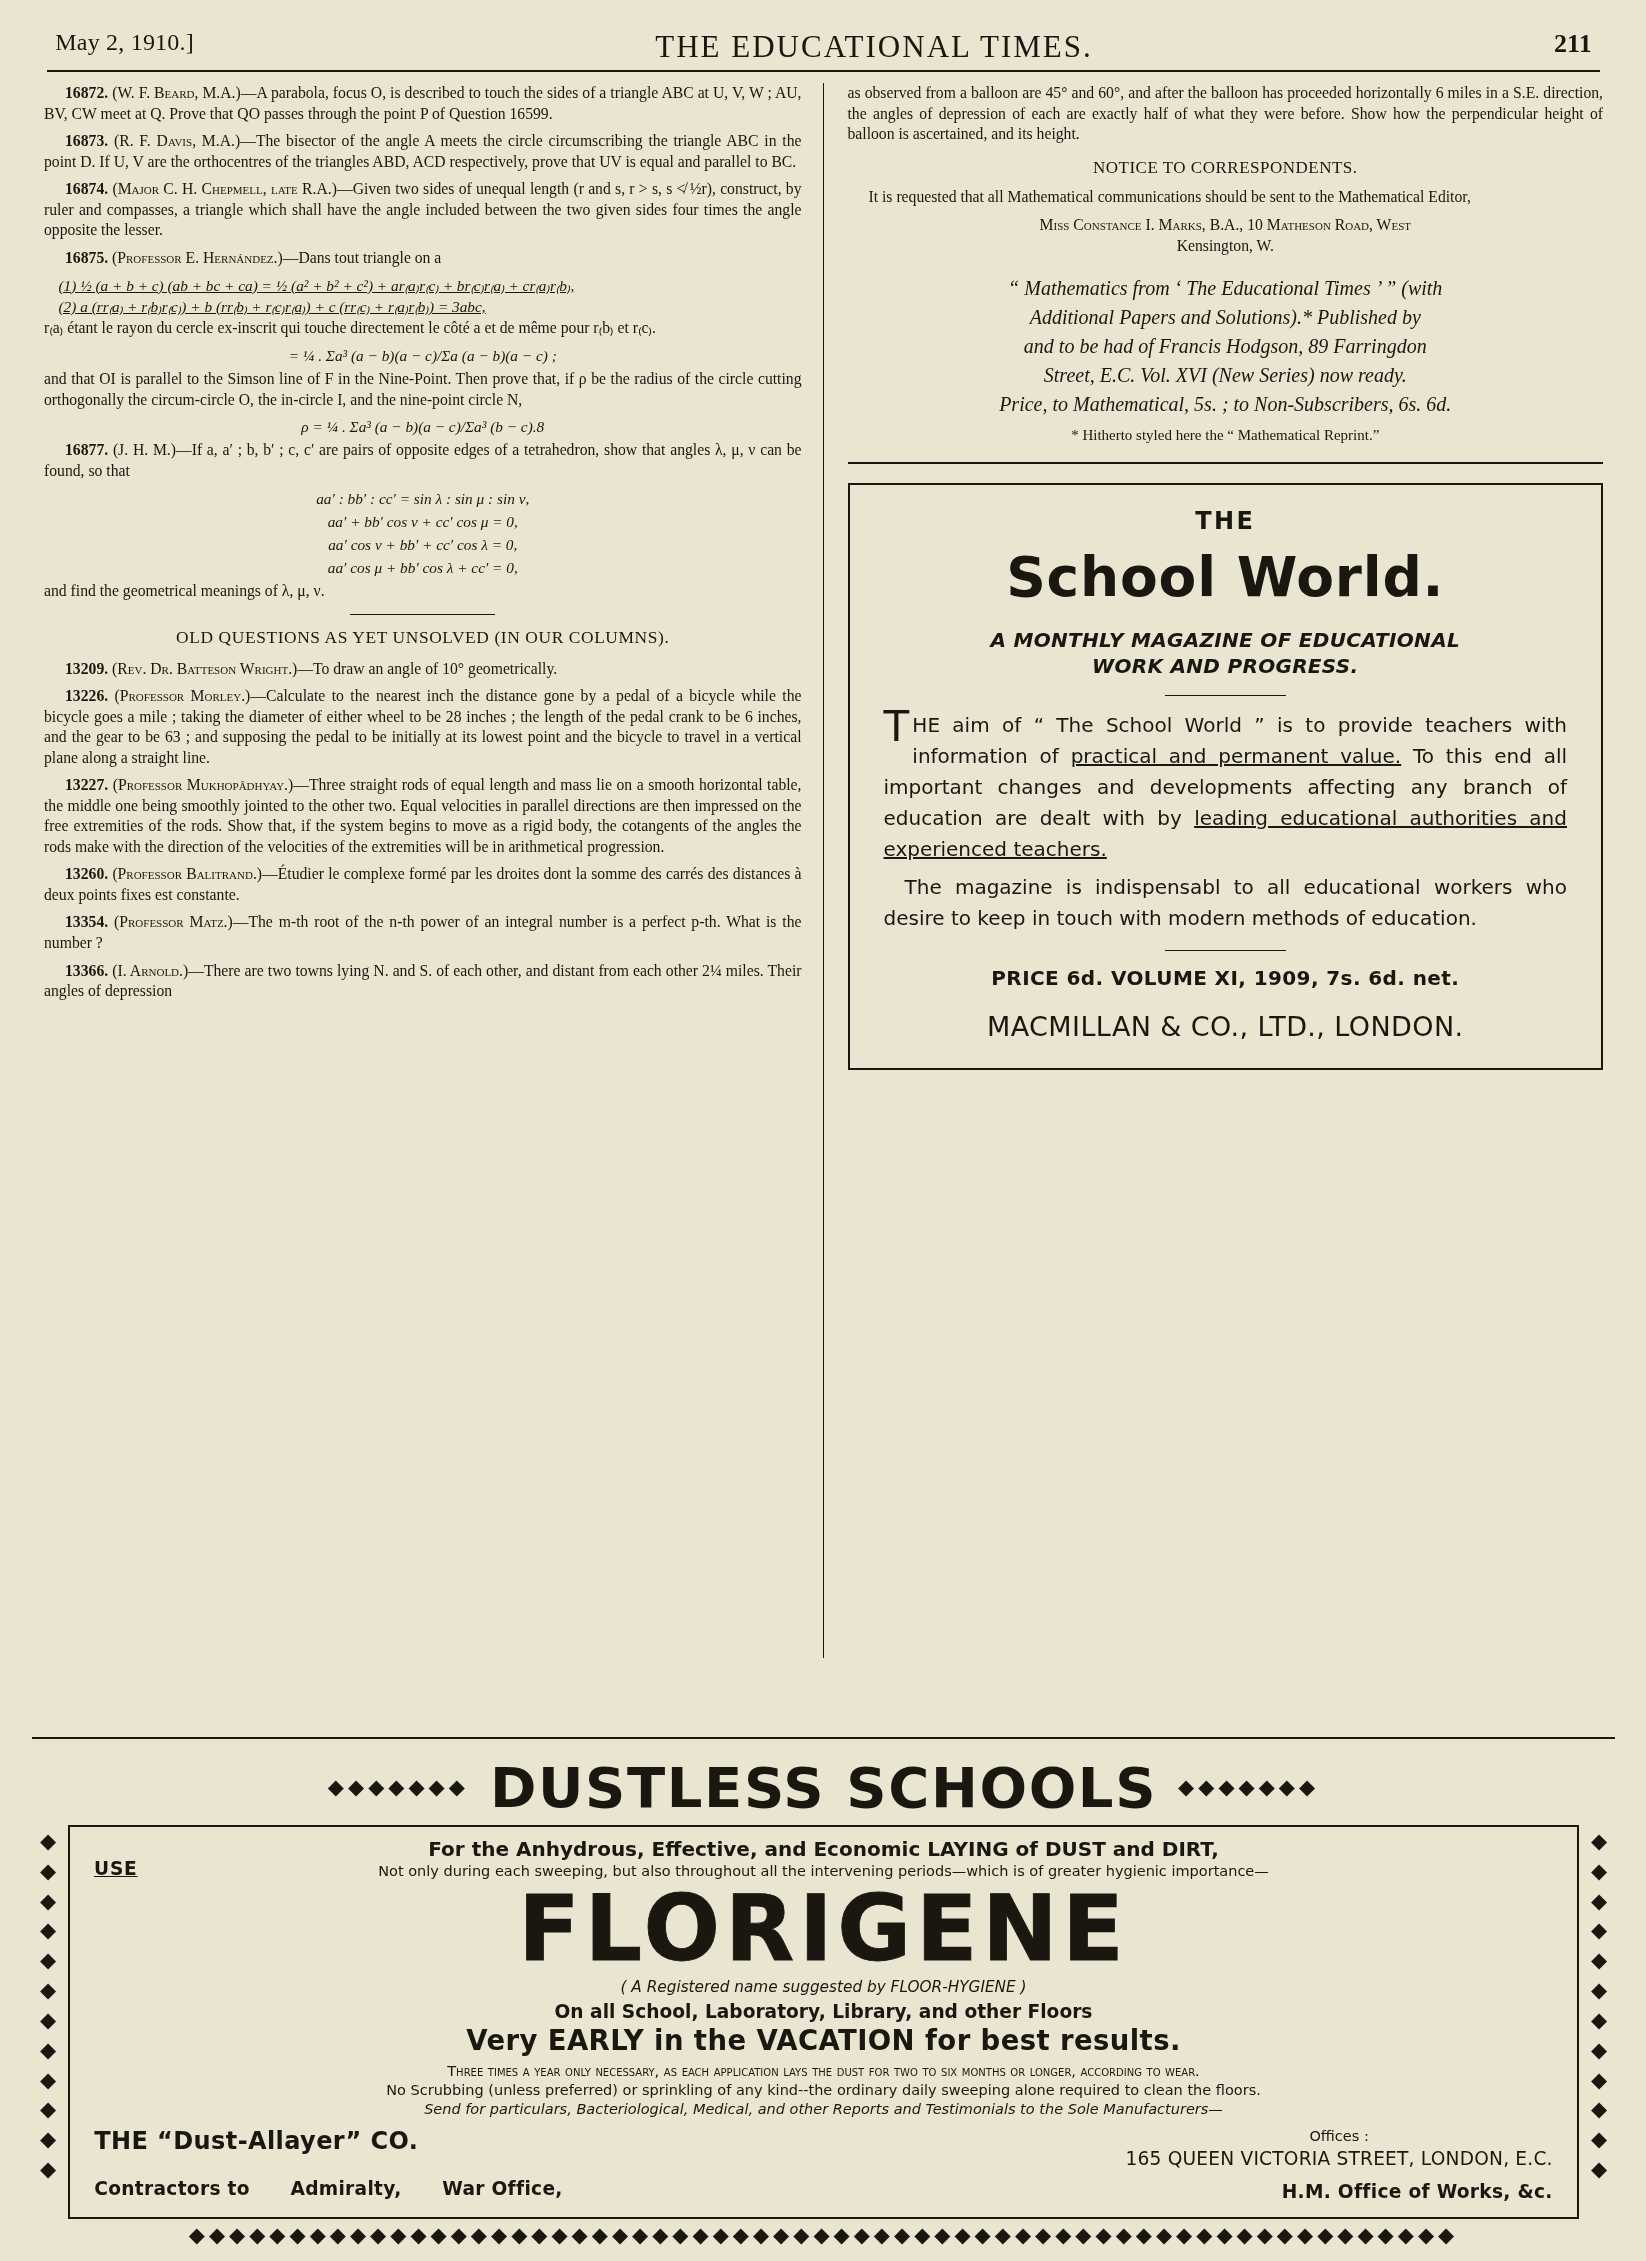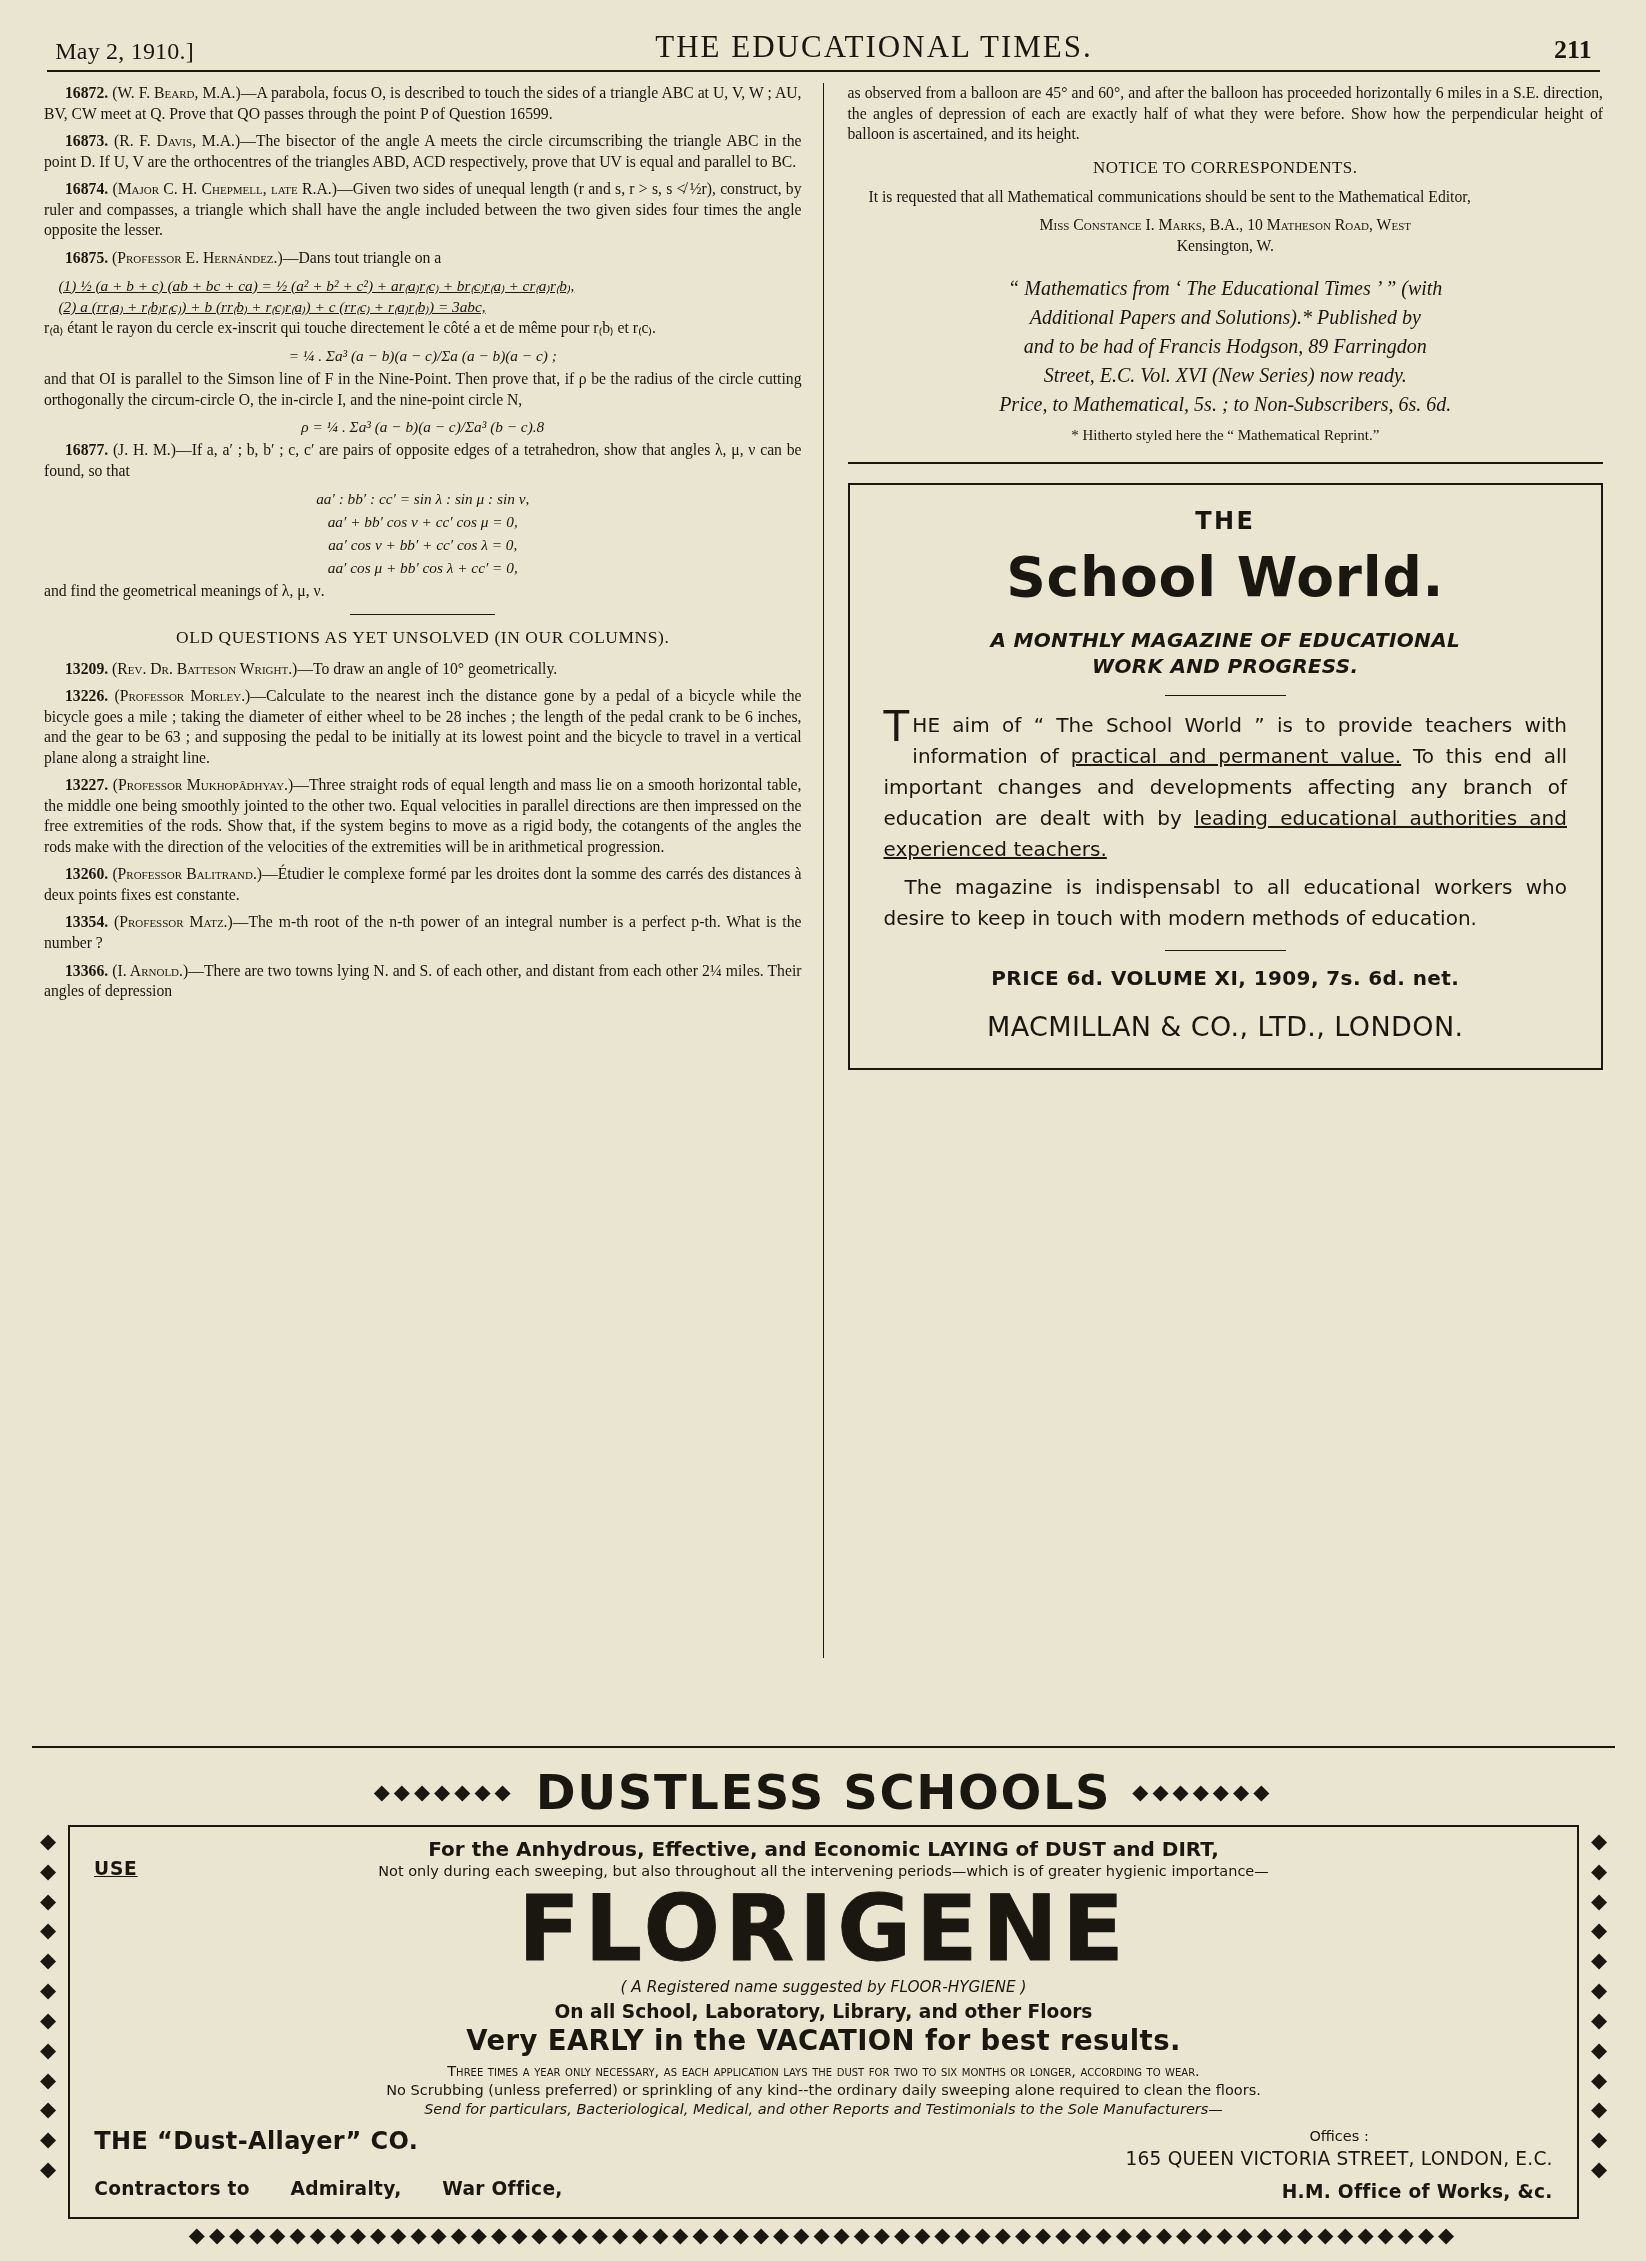--- a/index.html
+++ b/index.html
@@ -14,21 +14,21 @@
     position: relative;
     box-sizing: border-box;
     padding: 29px 44px 16px 44px;
     font-family: "Liberation Serif", serif;
     color: #1a1710;
     overflow: hidden;
   }
   
   .masthead {
     display: flex;
-    align-items: flex-end;
+    align-items: flex-start;
     justify-content: space-between;
     padding: 0 11.3px 4.8px 11.3px;
     gap: 44px;
   }
   .masthead .date {
     font-size: 24px;
     letter-spacing: 0.2px;
   }
   .masthead .title {
     font-size: 31px;
@@ -207,21 +207,21 @@
     justify-content: center;
     gap: 21px;
     margin: 8px 0 3.2px 0;
   }
   .diamonds {
     font-size: 21px;
     letter-spacing: 4px;
     line-height: 1;
   }
   .dust-title {
-    font-size: 48px;
+    font-size: 56px;
     font-weight: bold;
     letter-spacing: 1.6px;
   }
   .ad-frame {
     border: 2.4px solid #1a1710;
     margin: 4.8px 36px 0 36px;
     padding: 9.7px 13px 13px 13px;
     position: relative;
   }
   .line-anhy {

